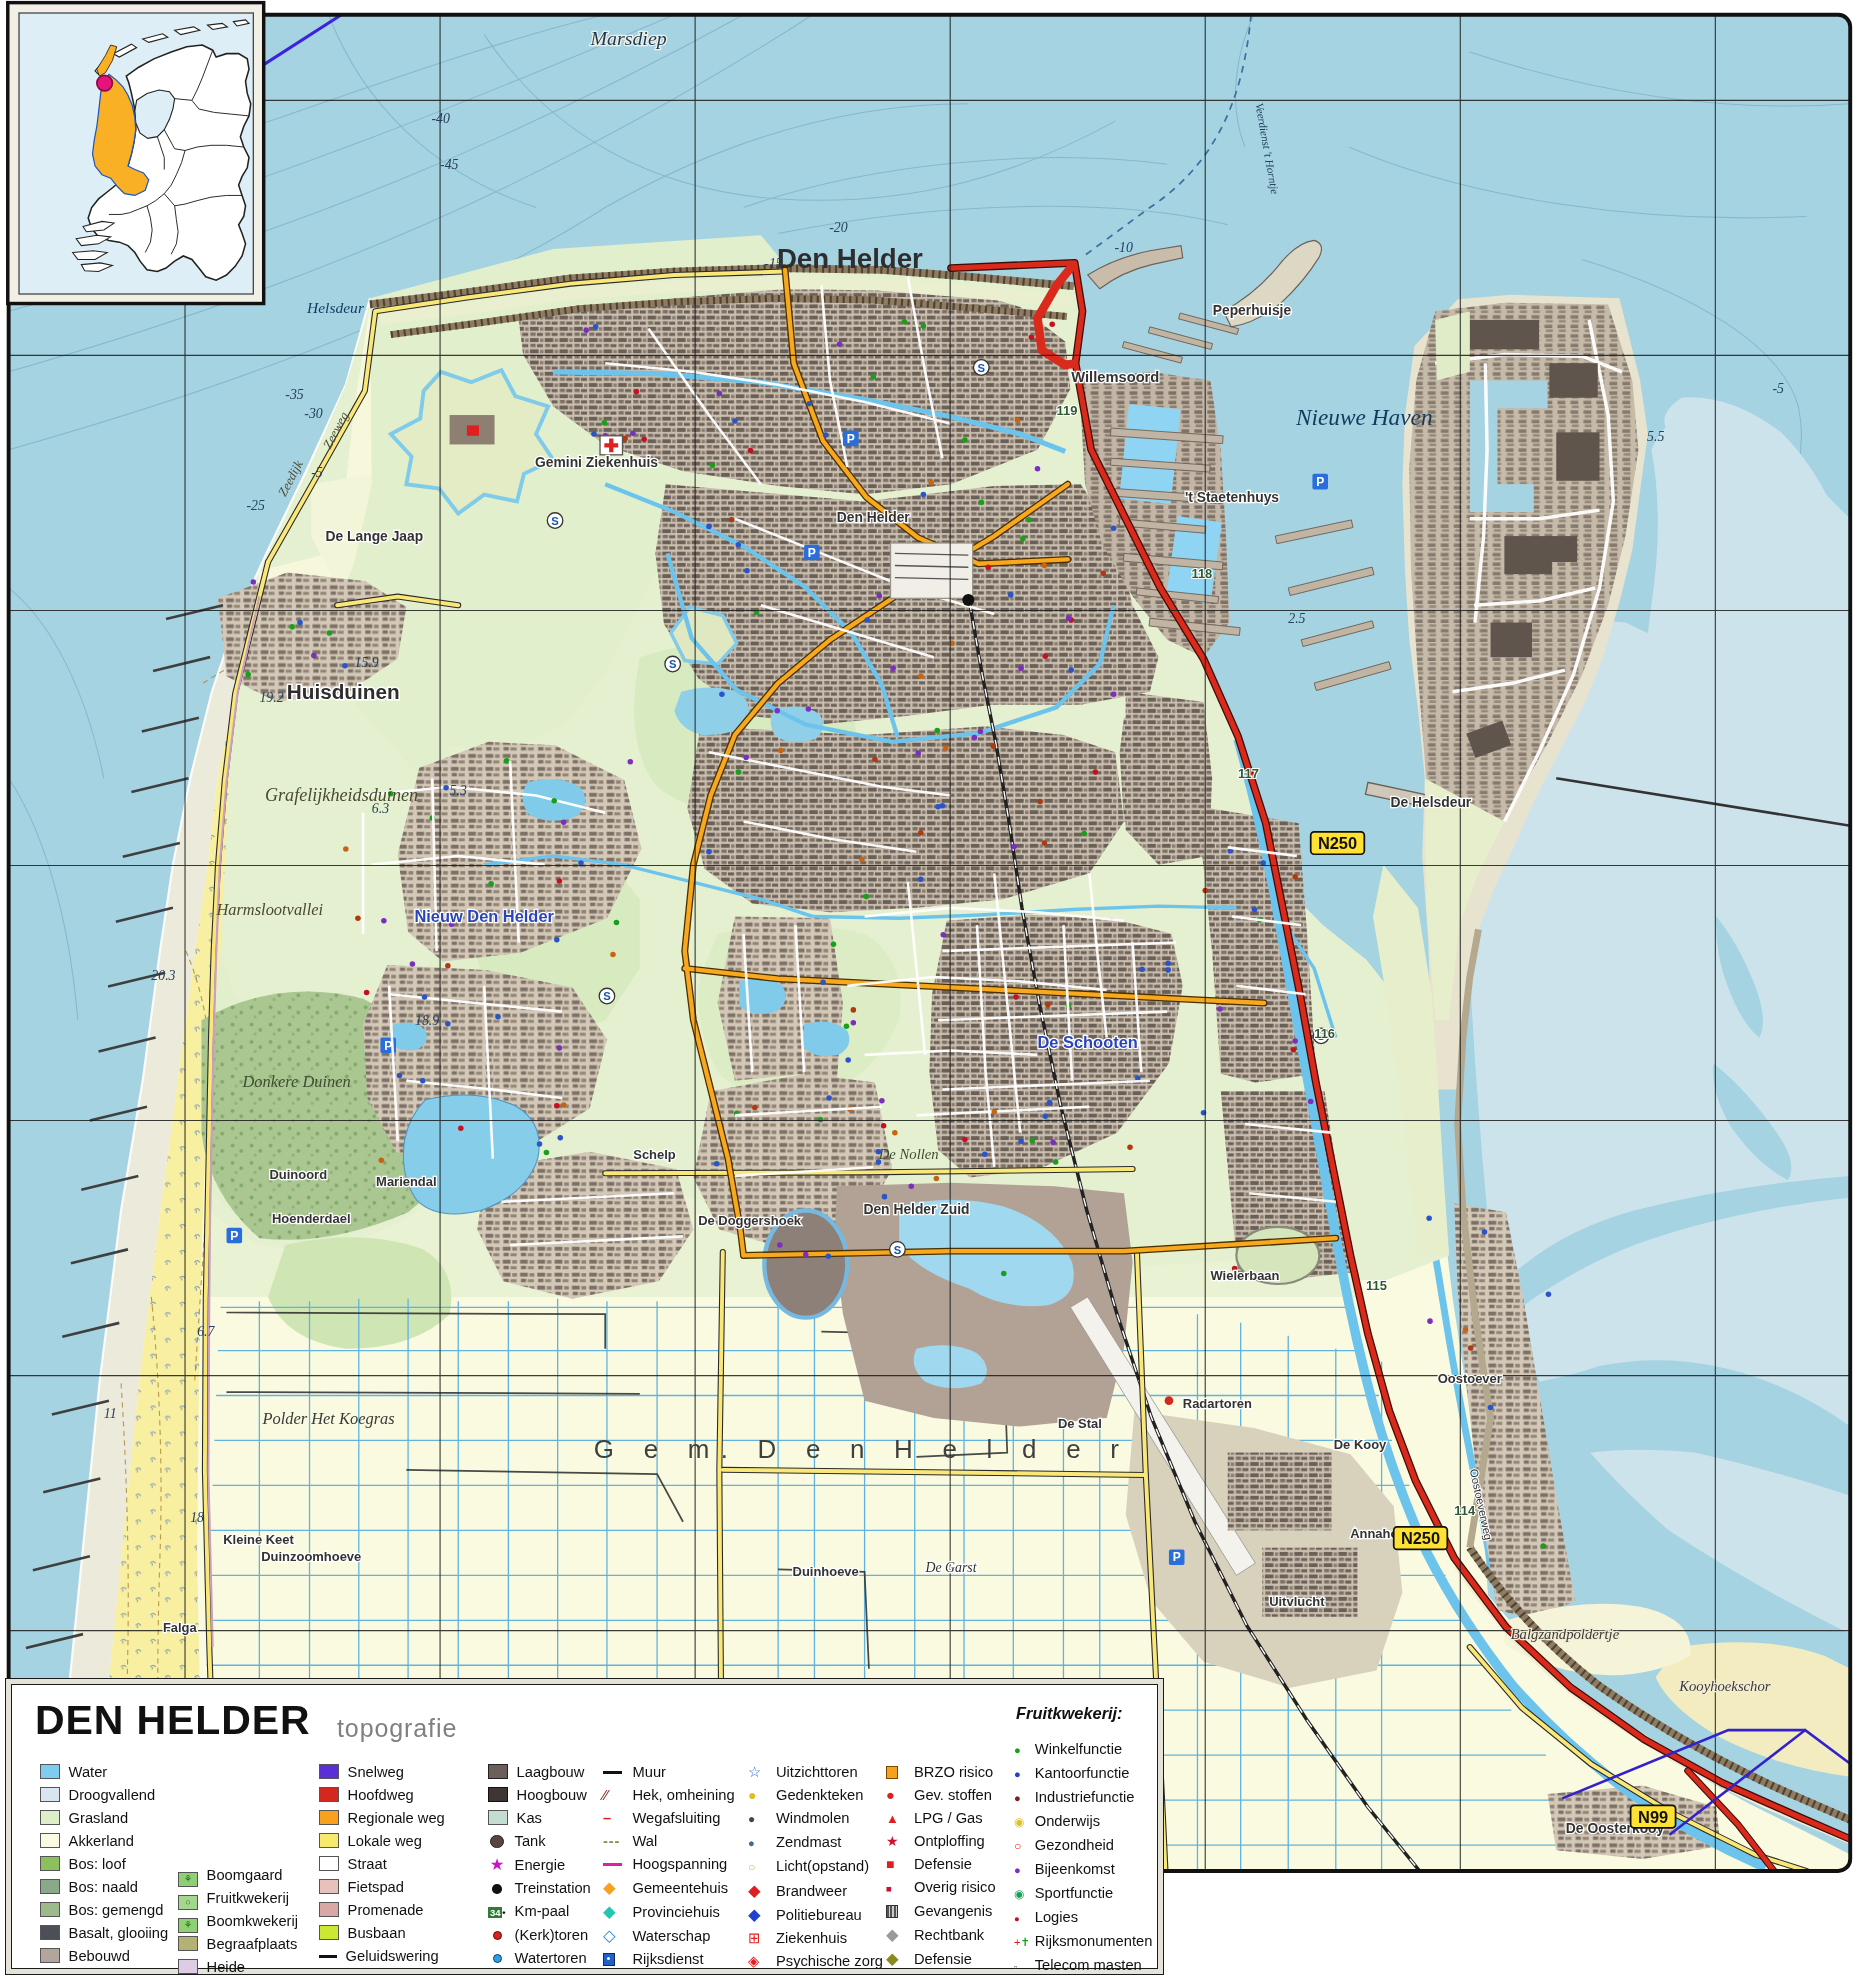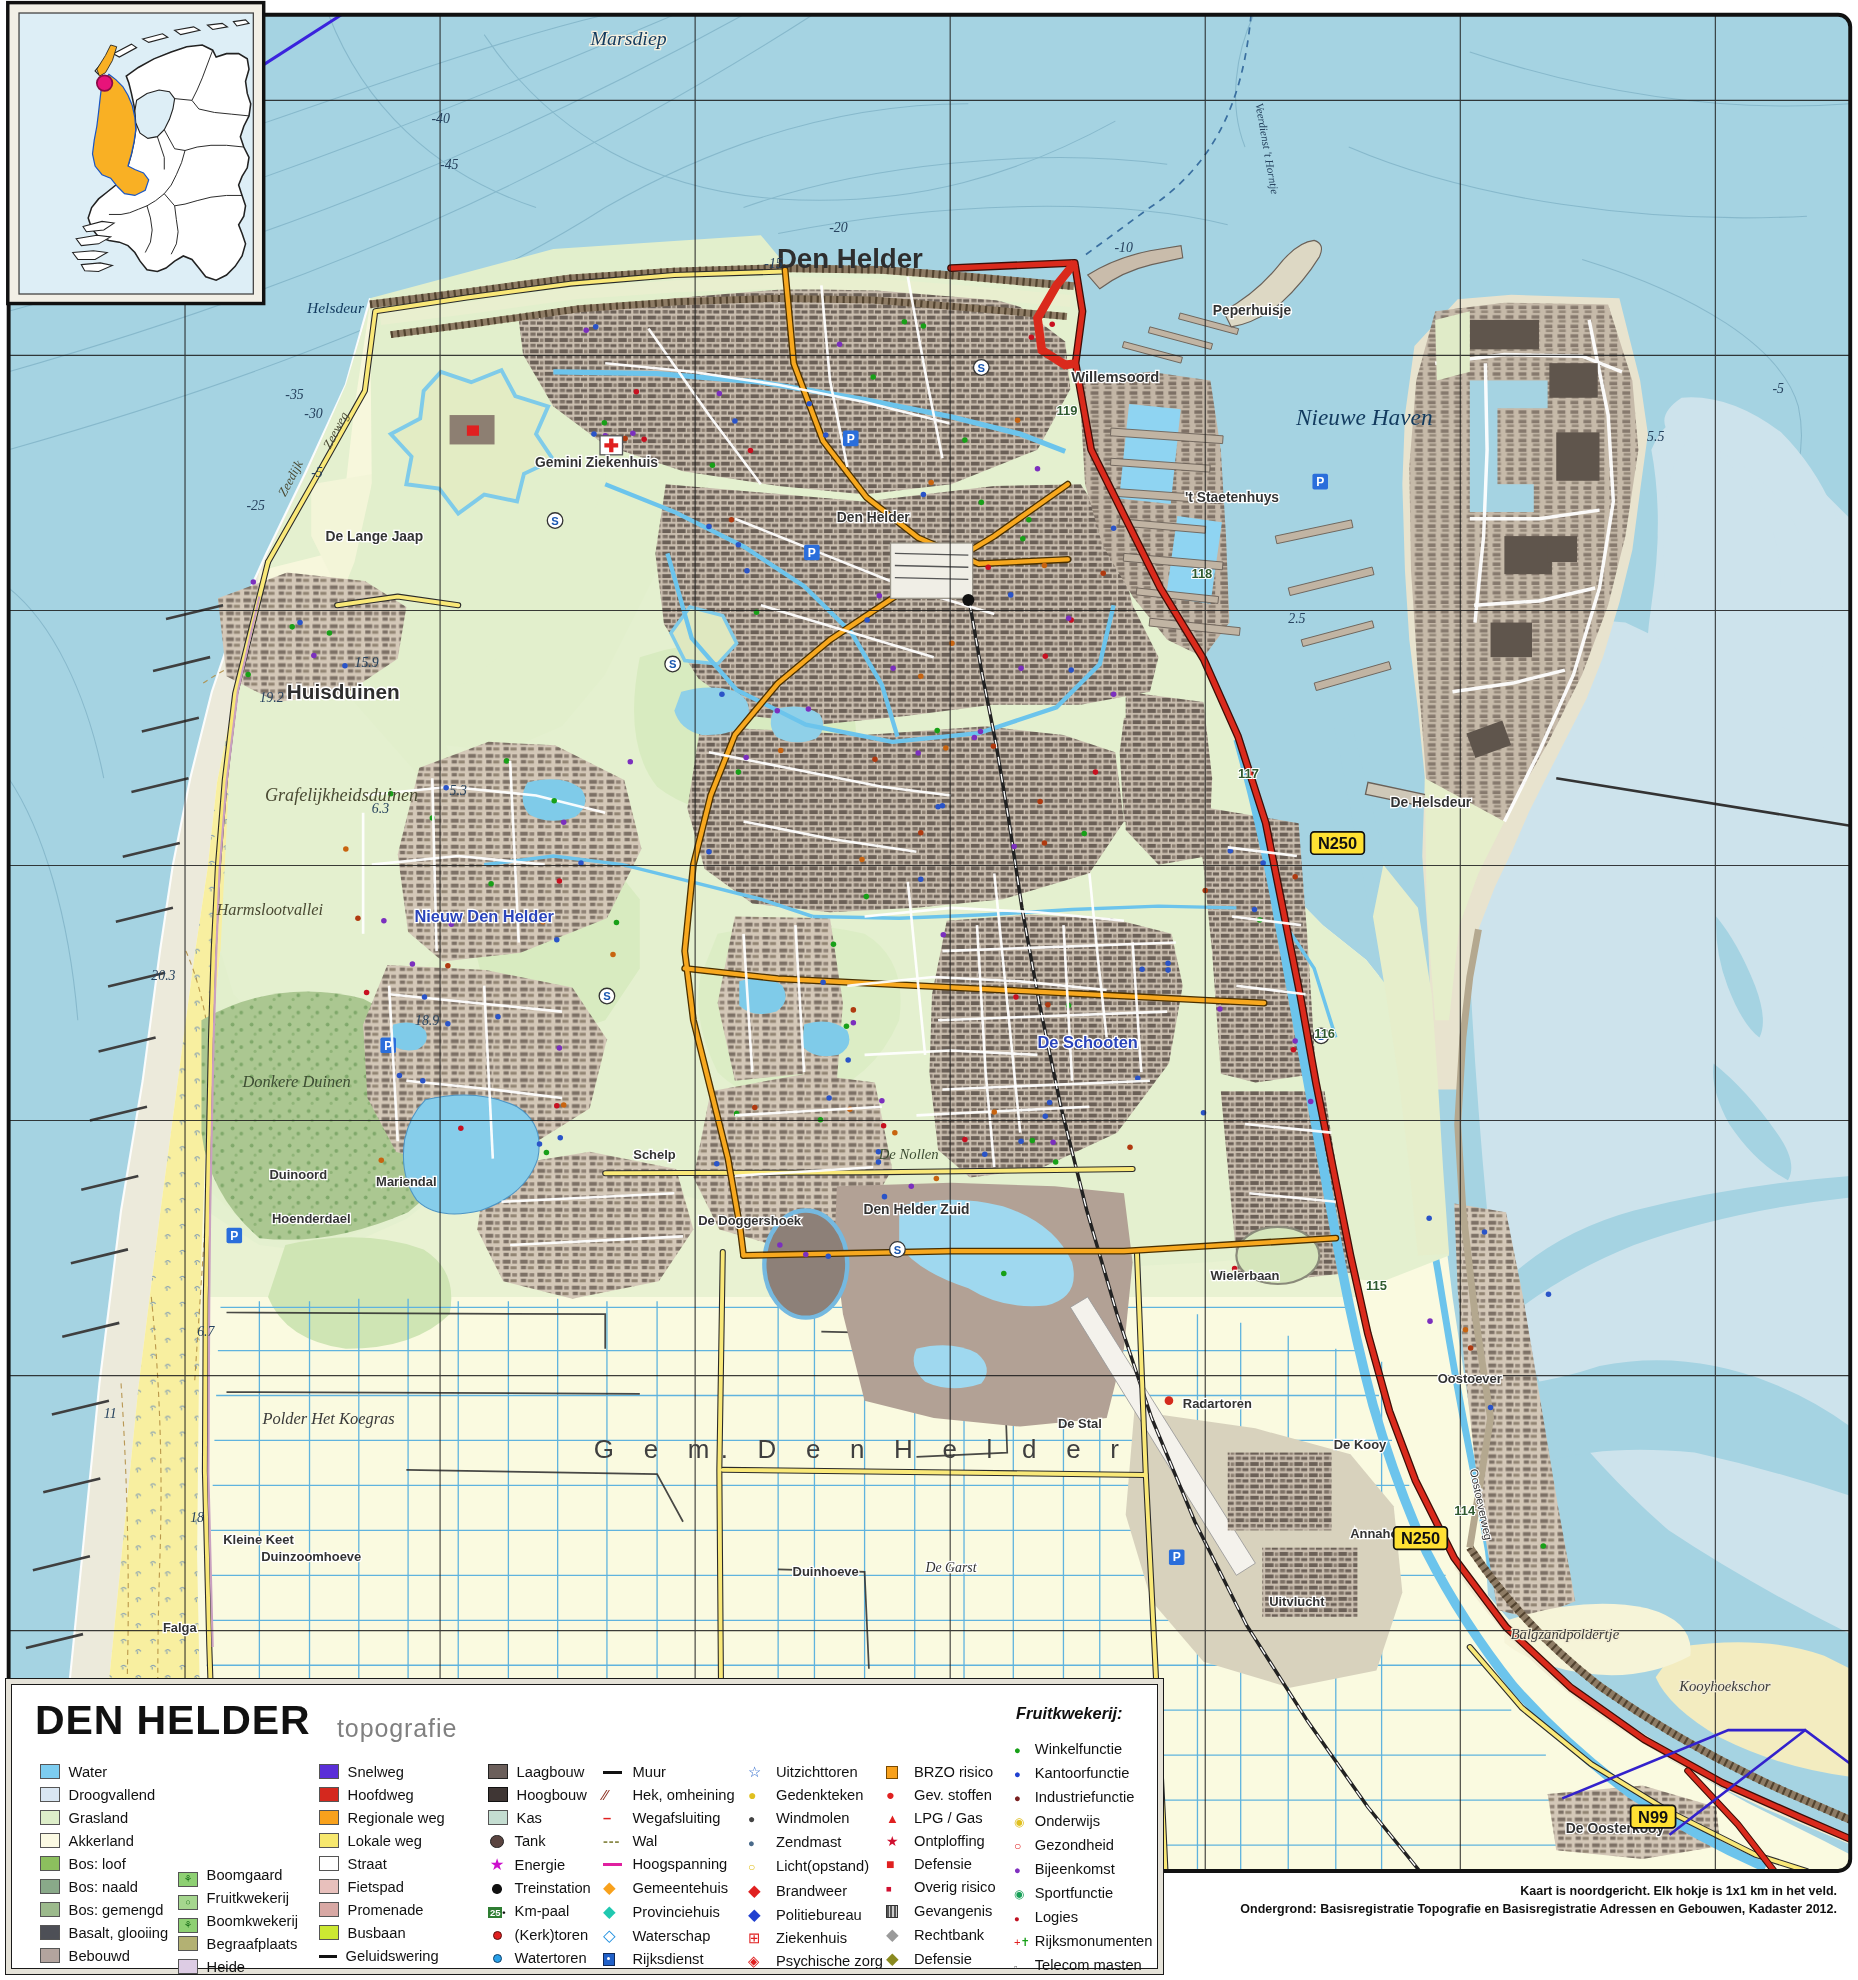--- a/index.html
+++ b/index.html
@@ -958,21 +958,21 @@
 <div><span class="sw" style="border:none;background:linear-gradient(0deg,transparent 5.2px,#111 5.2px,#111 7.8px,transparent 7.8px)"></span>Geluidswering</div>
 </div>
 
 <div class="lg" style="left:488px;top:1761px;line-height:23px">
 <div><span class="sw" style="background:#6b5f5b;border-color:#222"></span>Laagbouw</div>
 <div><span class="sw" style="background:#3f3634;border-color:#111"></span>Hoogbouw</div>
 <div><span class="sw" style="background:#c4ddd1"></span>Kas</div>
 <div><span style="display:inline-block;width:18px;margin-right:8.6px;text-align:center"><span style="display:inline-block;width:11.2px;height:11.2px;border-radius:50%;background:#5a4440;border:1.7px solid #222;vertical-align:-1.7px"></span></span>Tank</div>
 <div><span style="display:inline-block;width:18px;margin-right:8.6px;text-align:center;color:#cc10cc;font-size:16.4px">★</span>Energie</div>
 <div><span style="display:inline-block;width:18px;margin-right:8.6px;text-align:center"><span style="display:inline-block;width:9.5px;height:9.5px;border-radius:50%;background:#111;vertical-align:-0.9px"></span></span>Treinstation</div>
-<div><span style="display:inline-block;width:18px;margin-right:8.6px;text-align:center;font-size:9.5px;font-weight:bold;color:#fff"><span style="background:#2e7d32;padding:0 1.7px">25</span><span style="color:#111">•</span></span>Km-paal</div>
+<div><span style="display:inline-block;width:18px;margin-right:8.6px;text-align:center;font-size:9.5px;font-weight:bold;color:#fff"><span style="background:#2e7d32;padding:0 1.7px">34</span><span style="color:#111">•</span></span>Km-paal</div>
 <div><span style="display:inline-block;width:18px;margin-right:8.6px;text-align:center"><span style="display:inline-block;width:7px;height:7px;border-radius:50%;background:#e02020;border:1.7px solid #5a1010;vertical-align:0px"></span></span>(Kerk)toren</div>
 <div><span style="display:inline-block;width:18px;margin-right:8.6px;text-align:center"><span style="display:inline-block;width:7px;height:7px;border-radius:50%;background:#28a0e8;border:1.7px solid #10406a;vertical-align:0px"></span></span>Watertoren</div>
 </div>
 
 <div class="lg" style="left:748px;top:1761px;line-height:23px">
 <div><span style="display:inline-block;width:21px;margin-right:7px;color:#2060c8;font-size:14.7px">☆</span>Uitzichttoren</div>
 <div><span style="display:inline-block;width:21px;margin-right:7px;color:#e0c020;font-size:14px">●</span>Gedenkteken</div>
 <div><span style="display:inline-block;width:21px;margin-right:7px;color:#444;font-size:12px">●</span>Windmolen</div>
 <div><span style="display:inline-block;width:21px;margin-right:7px;color:#4a6a8a;font-size:11.2px">●</span>Zendmast</div>
 <div><span style="display:inline-block;width:21px;margin-right:7px;color:#e0c020;font-size:12px">○</span>Licht(opstand)</div>
@@ -1012,14 +1012,13 @@
 <div><span style="display:inline-block;width:15.6px;margin-right:5.2px;color:#7a2020;font-size:11.2px">●</span>Industriefunctie</div>
 <div><span style="display:inline-block;width:15.6px;margin-right:5.2px;color:#e0c020;font-size:12px">◉</span>Onderwijs</div>
 <div><span style="display:inline-block;width:15.6px;margin-right:5.2px;color:#e02020;font-size:12px">○</span>Gezondheid</div>
 <div><span style="display:inline-block;width:15.6px;margin-right:5.2px;color:#8030c0;font-size:11.2px">●</span>Bijeenkomst</div>
 <div><span style="display:inline-block;width:15.6px;margin-right:5.2px;color:#18a058;font-size:12px">◉</span>Sportfunctie</div>
 <div><span style="display:inline-block;width:15.6px;margin-right:5.2px;color:#c01020;font-size:9.5px">●</span>Logies</div>
 <div><span style="display:inline-block;width:15.6px;margin-right:5.2px;color:#e02020;font-size:11.2px">+<span style="color:#18a018">✝</span></span>Rijksmonumenten</div>
 <div><span style="display:inline-block;width:15.6px;margin-right:5.2px;color:#555;font-size:9.5px">▫</span>Telecom masten</div>
 </div>
 
-<div style="position:absolute;right:21px;top:1882px;font-size:12.5px;font-weight:bold;color:#111;text-align:right;line-height:18px">Kaart is noordgericht. Elk hokje is 1x1 km in het veld.<br>Ondergrond: Basisregistratie Topografie en Basisregistratie Adressen en Gebouwen, Kadaster 2012.</div>
 </div>
 
 </body></html>

